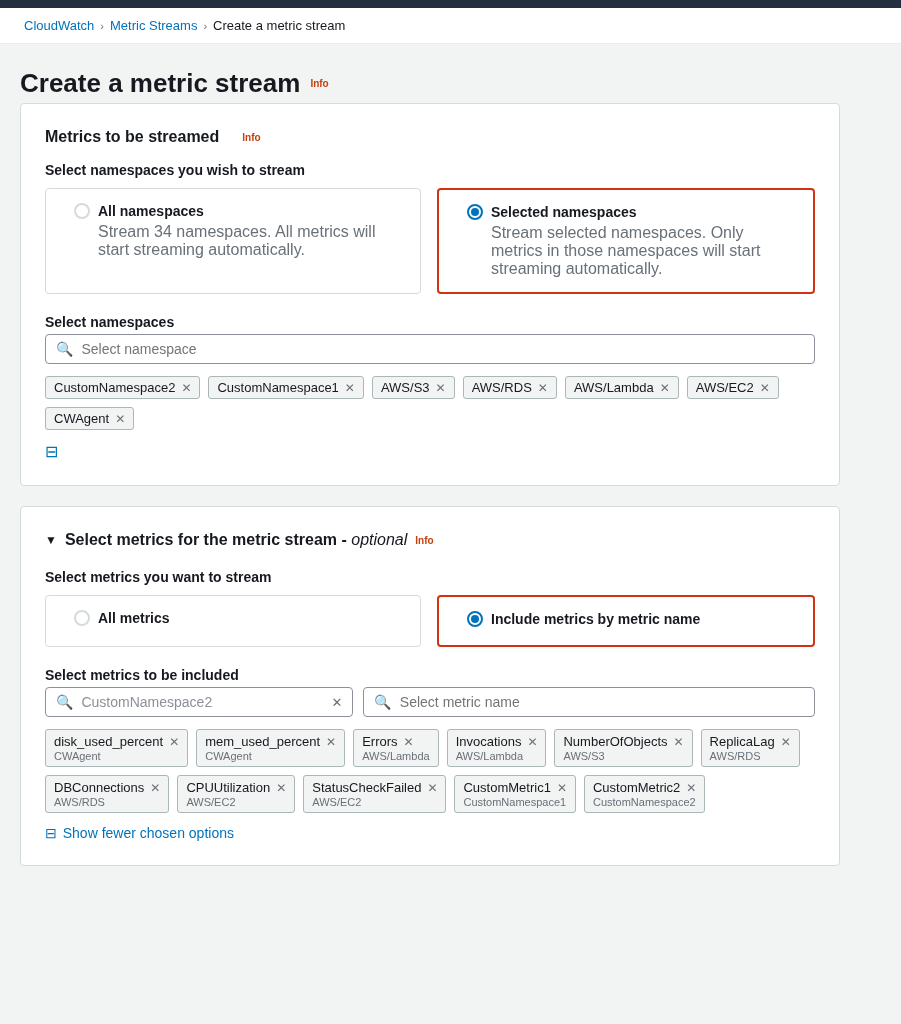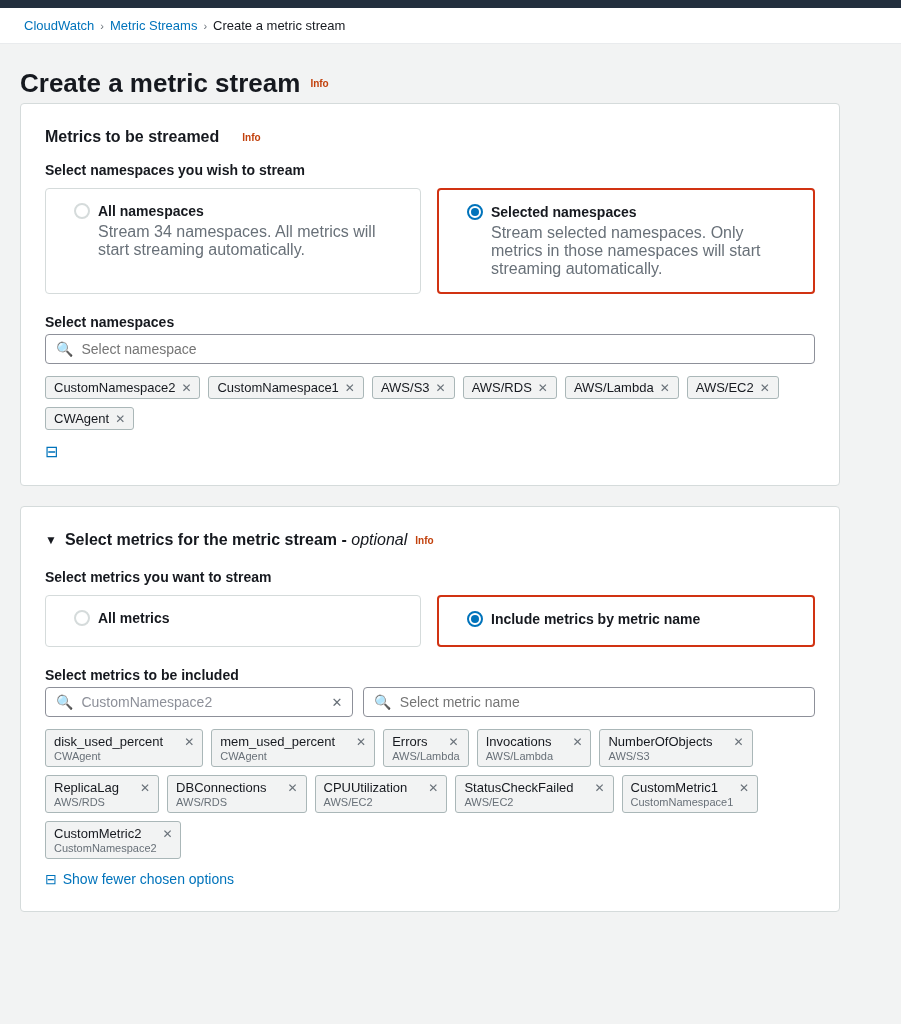--- a/index.html
+++ b/index.html
@@ -227,21 +227,21 @@
       background: #f2f3f3;
       border: 1px solid #aab7b8;
       border-radius: 3px;
       padding: 4px 8px;
       font-size: 13px;
       gap: 1px;
     }
     .tag-with-sub .tag-header {
       display: flex;
       align-items: center;
-      gap: 21px;
+      gap: 6px;
     }
     .tag-with-sub .tag-sub {
       font-size: 11px;
       color: #687078;
     }
     .tag-remove {
       cursor: pointer;
       color: #687078;
       font-size: 12px;
     }

